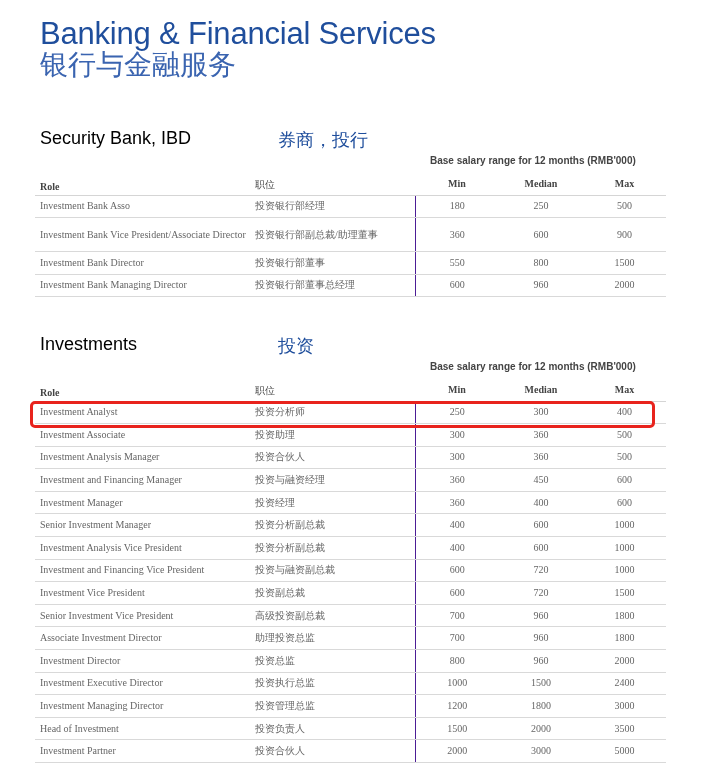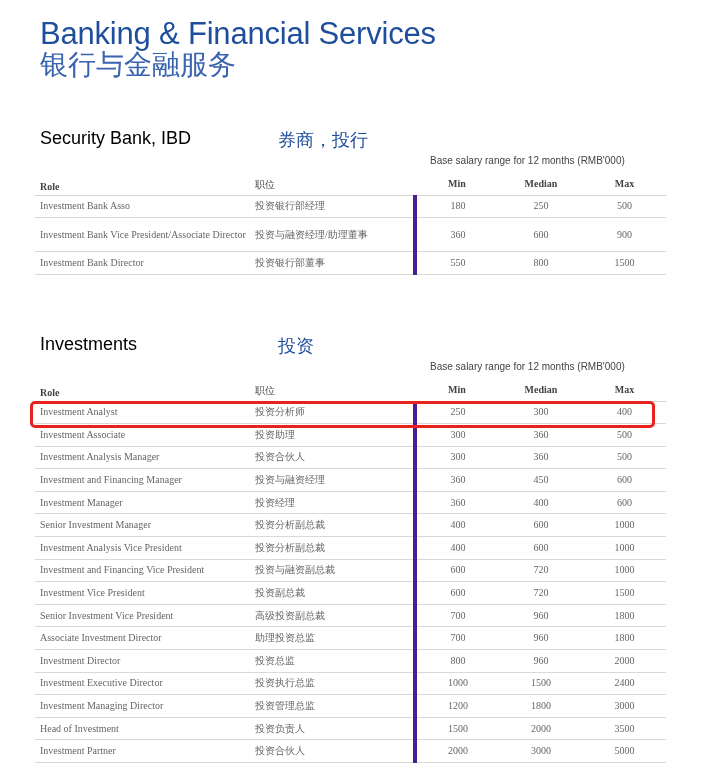--- a/index.html
+++ b/index.html
@@ -2,32 +2,32 @@
 <html><head>
 <meta charset="utf-8">
 <style>
   html, body { margin:0; padding:0; background:#ffffff; }
   body { width:724px; height:770px; position:relative; overflow:hidden;
          font-family:"Liberation Sans", "DejaVu Sans", sans-serif; color:#555; }
   .title { position:absolute; left:40px; top:4px; font-size:31px; color:#1f4e9c; font-weight:normal; letter-spacing:-0.2px; white-space:nowrap;margin-top:12px; }
   .subtitle { position:absolute; left:40px; top:46px; font-size:28px; color:#3a64b0; white-space:nowrap; }
   .sec-en { position:absolute; left:40px; font-size:18px; color:#000000; white-space:nowrap; }
   .sec-cn { position:absolute; left:258px; font-size:18px; color:#1f4e9c; white-space:nowrap;margin-left:20px; }
-  .range-label { position:absolute; left:430px; font-size:10px; font-weight:normal; color:#444; white-space:nowrap;text-align:right; }
+  .range-label { position:absolute; left:430px; font-size:10px; font-weight:bold; color:#444; white-space:nowrap;text-align:right; }
   table { position:absolute; left:35px; width:631px; border-collapse:collapse; table-layout:fixed; font-size:10px;font-family:Liberation Serif, serif; }
   col.c-role { width:215px; }
   col.c-cn { width:165px; }
   col.c-min { width:84px; }
   col.c-med { width:84px; }
   col.c-max { width:83px; }
   th { font-weight:bold; color:#444; text-align:left; padding:0 0 3px 5px; vertical-align:bottom; border-bottom:1px solid #d5d5d5; }
   th.cn { font-weight:normal; }
   th.num { text-align:center; padding-left:0; }
   td { color:#666; padding:0 0 0 5px; border-bottom:1px solid #d9d9d9; vertical-align:middle; line-height:12px; }
-  td.cn { border-right:4px solid #4c1d95; }
+  td.cn { border-right:1px solid #4c1d95; }
   td.num { text-align:center; padding-left:0; }
   tr.row td { height:21.6px; }
   tr.row.tall td { height:33px; }
   table.t2 tr.row td { height:21.6px; }
   .highlight { position:absolute; left:30px; top:401px; width:619px; height:21px; border:3px solid #e8231d; border-radius:5px; box-sizing:content-box; pointer-events:none; }
 </style>
 </head>
 <body>
 
 <div class="title">Banking &amp; Financial Services</div>
@@ -57,31 +57,38 @@
   <tbody>
     <tr class="row">
       <td>Investment Bank Asso</td>
       <td class="cn">投资银行部经理</td>
       <td class="num">180</td>
       <td class="num">250</td>
       <td class="num">500</td>
     </tr>
     <tr class="row tall">
       <td>Investment Bank Vice President/Associate Director</td>
-      <td class="cn">投资与融资经理/助理董事</td>
+      <td class="cn">投资银行部副总裁/助理董事</td>
       <td class="num">360</td>
       <td class="num">600</td>
       <td class="num">900</td>
     </tr>
     <tr class="row">
       <td>Investment Bank Director</td>
       <td class="cn">投资银行部董事</td>
       <td class="num">550</td>
       <td class="num">800</td>
       <td class="num">1500</td>
+    </tr>
+    <tr class="row">
+      <td>Investment Bank Managing Director</td>
+      <td class="cn">投资银行部董事总经理</td>
+      <td class="num">600</td>
+      <td class="num">960</td>
+      <td class="num">2000</td>
     </tr>
   </tbody>
 </table>
 
 <div class="sec-en" style="top:334px;">Investments</div>
 <div class="sec-cn" style="top:334px;">投资</div>
 <div class="range-label" style="top:361px;">Base salary range for 12 months (RMB'000)</div>
 
 <table class="t2" style="top:378px;">
   <colgroup>

